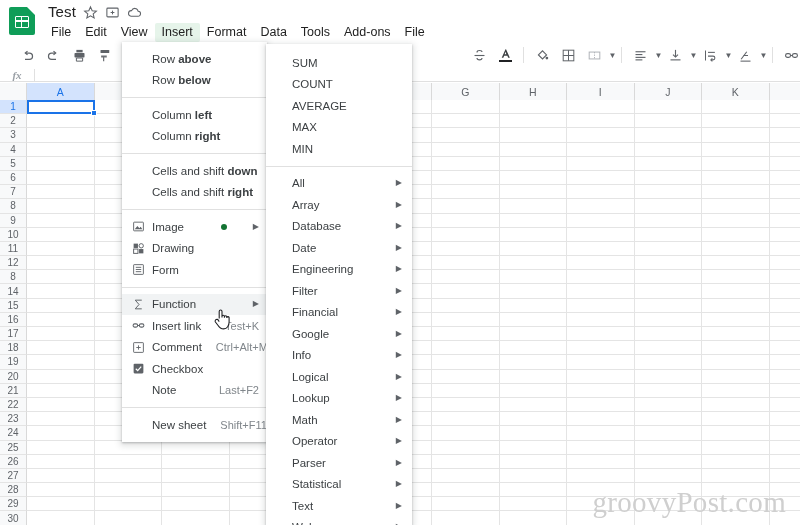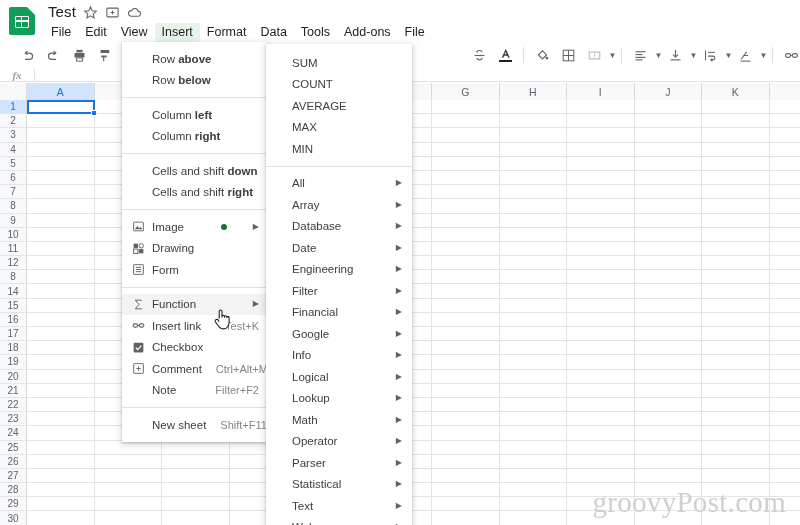--- a/index.html
+++ b/index.html
@@ -925,42 +925,42 @@
             <rect x="2" y="9" width="8.5" height="6" rx="3"></rect>
             <rect x="13.5" y="9" width="8.5" height="6" rx="3"></rect>
             <line x1="9.5" y1="12" x2="14.5" y2="12"></line>
           </svg>
         </span>
         <span class="m-label">Insert link</span>
         <span class="m-short">Test+K</span>
       </div>
       <div class="mrow">
         <span class="m-icon">
-          <svg width="13" height="13" viewBox="0 0 24 24">
-            <rect x="3" y="3" width="18" height="18" rx="2" fill="#5f6368"></rect>
-            <polyline points="7,12.5 10.5,16 17,8.5" fill="none" stroke="#fff" stroke-width="2.2"></polyline>
-          </svg>
-        </span>
-        <span class="m-label">Checkbox</span>
-      </div>
-      <div class="mrow">
-        <span class="m-icon">
           <svg width="13" height="13" viewBox="0 0 24 24" fill="none" stroke="#5f6368" stroke-width="1.7">
             <rect x="3" y="3" width="18" height="18" rx="1"></rect>
             <line x1="12" y1="8" x2="12" y2="16"></line>
             <line x1="8" y1="12" x2="16" y2="12"></line>
           </svg>
         </span>
         <span class="m-label">Comment</span>
         <span class="m-short">Ctrl+Alt+M</span>
       </div>
       <div class="mrow">
+        <span class="m-icon">
+          <svg width="13" height="13" viewBox="0 0 24 24">
+            <rect x="3" y="3" width="18" height="18" rx="2" fill="#5f6368"></rect>
+            <polyline points="7,12.5 10.5,16 17,8.5" fill="none" stroke="#fff" stroke-width="2.2"></polyline>
+          </svg>
+        </span>
+        <span class="m-label">Checkbox</span>
+      </div>
+      <div class="mrow">
         <span class="m-icon"></span>
         <span class="m-label">Note</span>
-        <span class="m-short">Filter+F2</span>
+        <span class="m-short">Last+F2</span>
       </div>
       <div class="msep"></div>
       <div class="mrow">
         <span class="m-icon"></span>
         <span class="m-label">New sheet</span>
         <span class="m-short">Shift+F11</span>
       </div>
     </div>
 
   <div class="menupanel" id="function-submenu">

